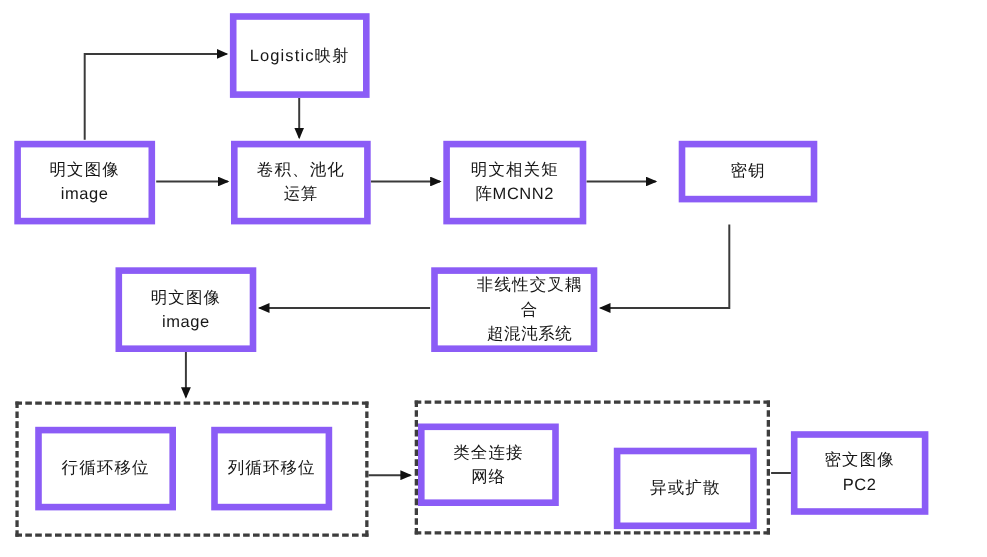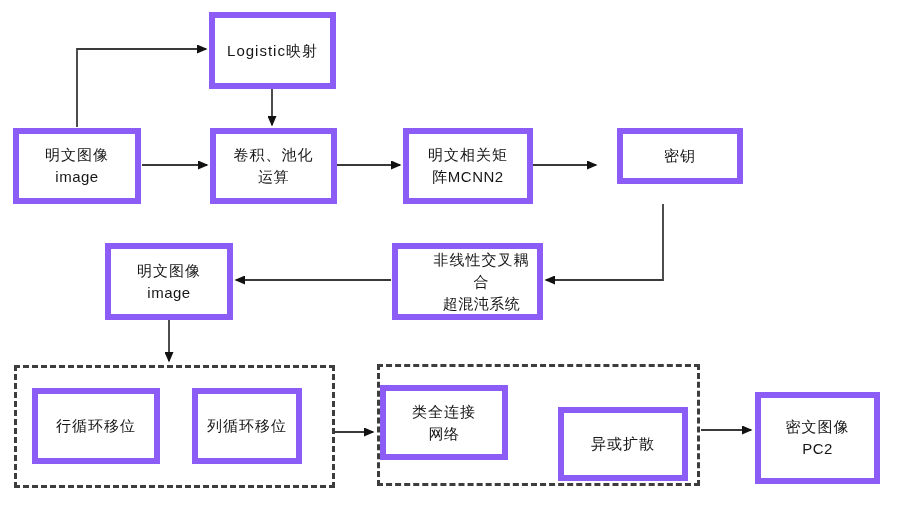--- a/index.html
+++ b/index.html
@@ -116,18 +116,18 @@
 
   <div class="box" style="left:380px; top:385px; width:128px; height:75px;">
     <span>类全连接</span>
     <span class="line2">网络</span>
   </div>
 
   <div class="box" style="left:558px; top:407px; width:130px; height:74px;">
     <span>异或扩散</span>
   </div>
 
-  <div class="box" style="left:755px; top:392px; width:125px; height:92px;">
+  <div class="box" style="left:719px; top:392px; width:125px; height:76px;">
     <span>密文图像</span>
     <span class="line2">PC2</span>
   </div>
 
 </div>
 
 </body></html>

